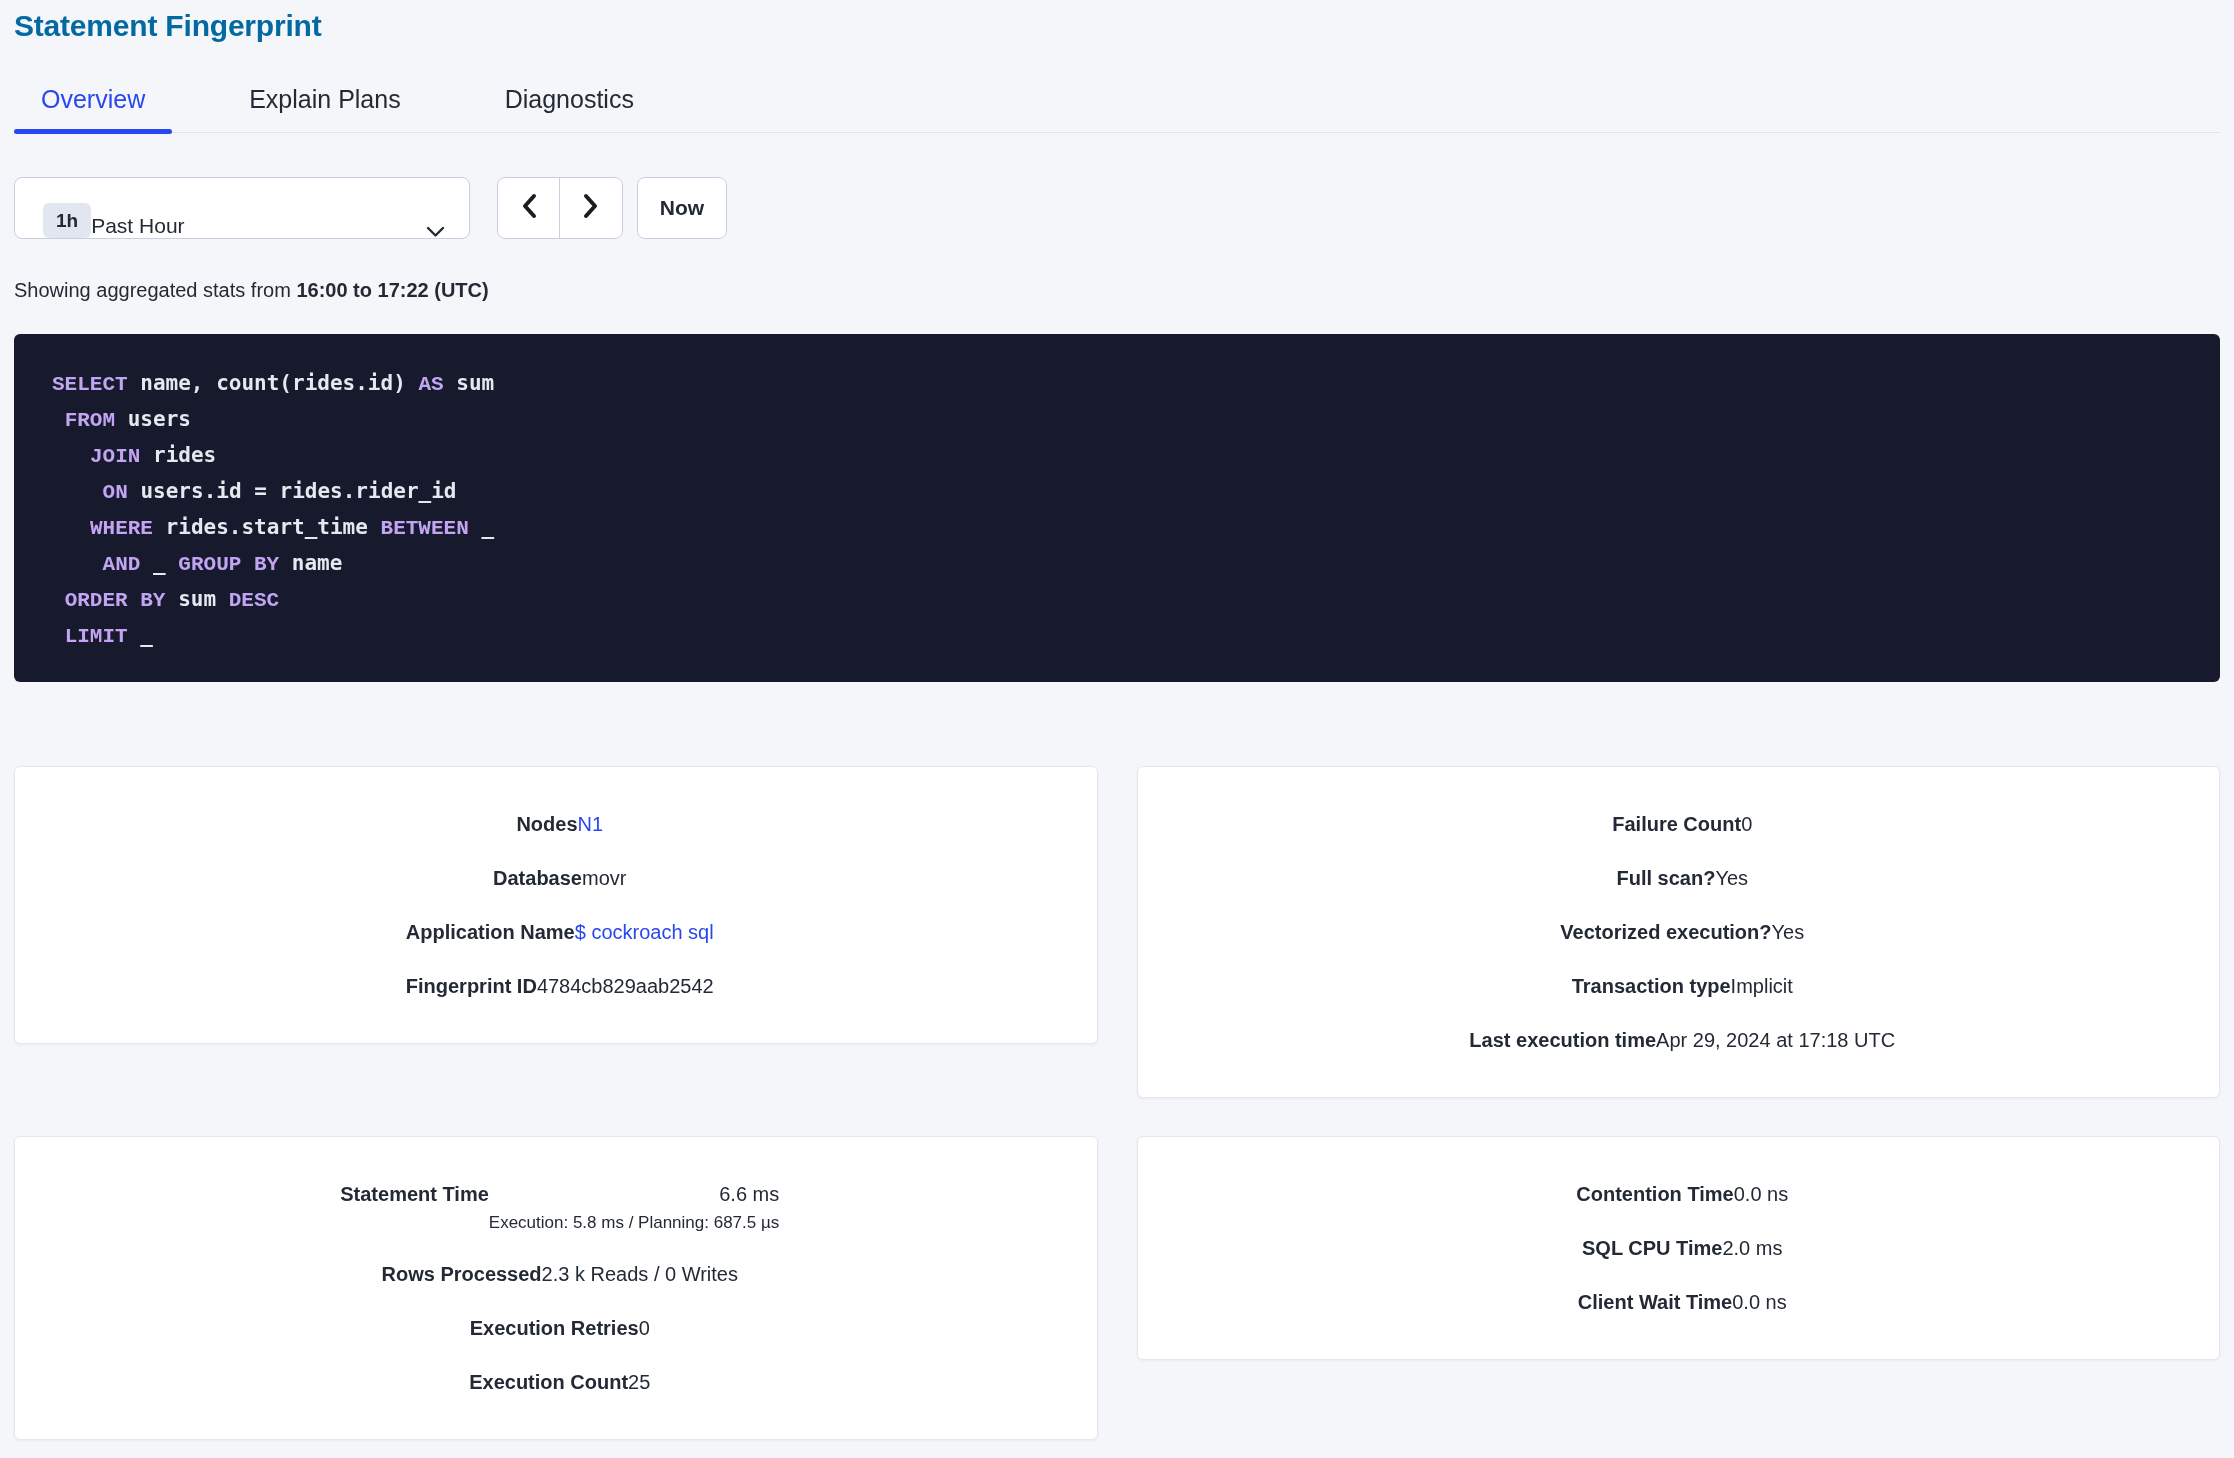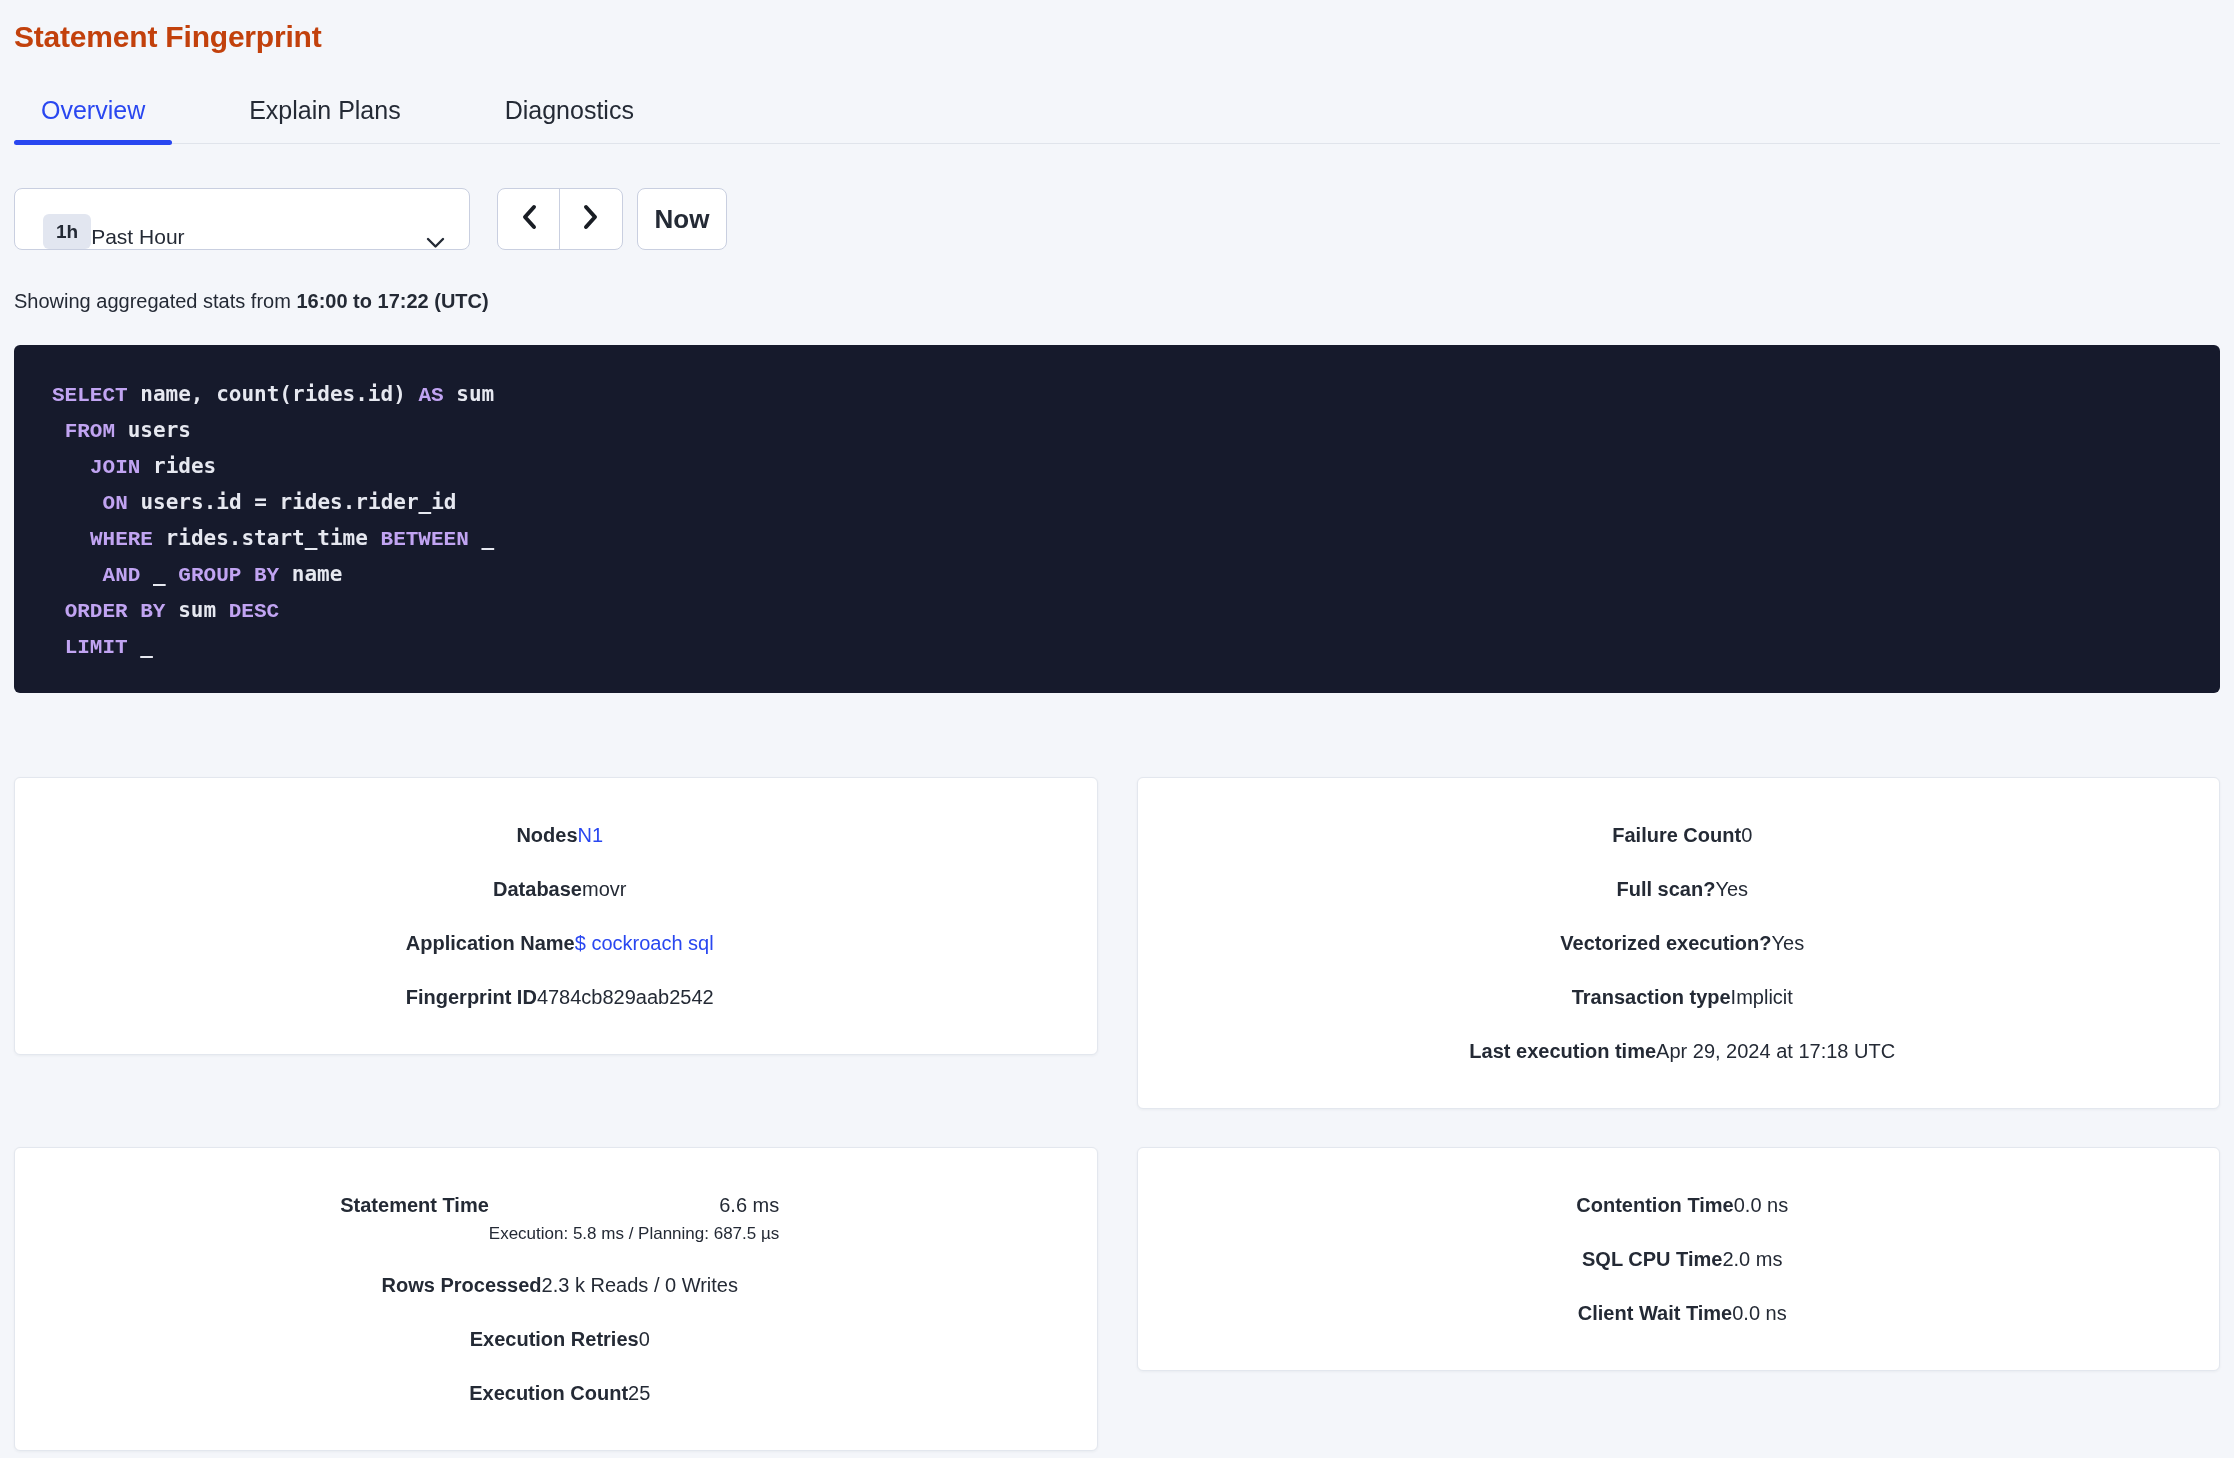--- a/index.html
+++ b/index.html
@@ -11,24 +11,24 @@
     -webkit-font-smoothing:antialiased;
   }
   .page {
     width:2234px; height:1458px;
     padding:0 14px;
     overflow:hidden;
     position:relative;
   }
   
   .page-title {
-    padding-top:20px;
+    padding-top:9px;
     font-size:30px;
     font-weight:700;
-    color:#c2410c;
+    color:#0369a1;
     letter-spacing:-0.2px;
   }
   
   .tabbar {
     display:flex;
     margin-top:42px;
     border-bottom:1px solid #E0E4EB;
   }
   .tab {
     font-size:25px;
@@ -82,21 +82,21 @@
     cursor:pointer;
   }
   .arrow-btn.prev { border-right:1px solid #C9CFE0; }
   .now-btn {
     margin-left:14px;
     width:90px; height:62px;
     background:#fff;
     border:1px solid #C9CFE0;
     border-radius:8px;
     display:flex; align-items:center; justify-content:center;
-    font-size:26px; font-weight:600;
+    font-size:21px; font-weight:600;
     color:#242A35;
     cursor:pointer;
   }
   
   .stats-line { margin-top:40px; font-size:20px; color:#242A35; }
   .stats-line b { font-weight:700; }
   
   .sqlbox {
     margin-top:32px;
     height:348px;

